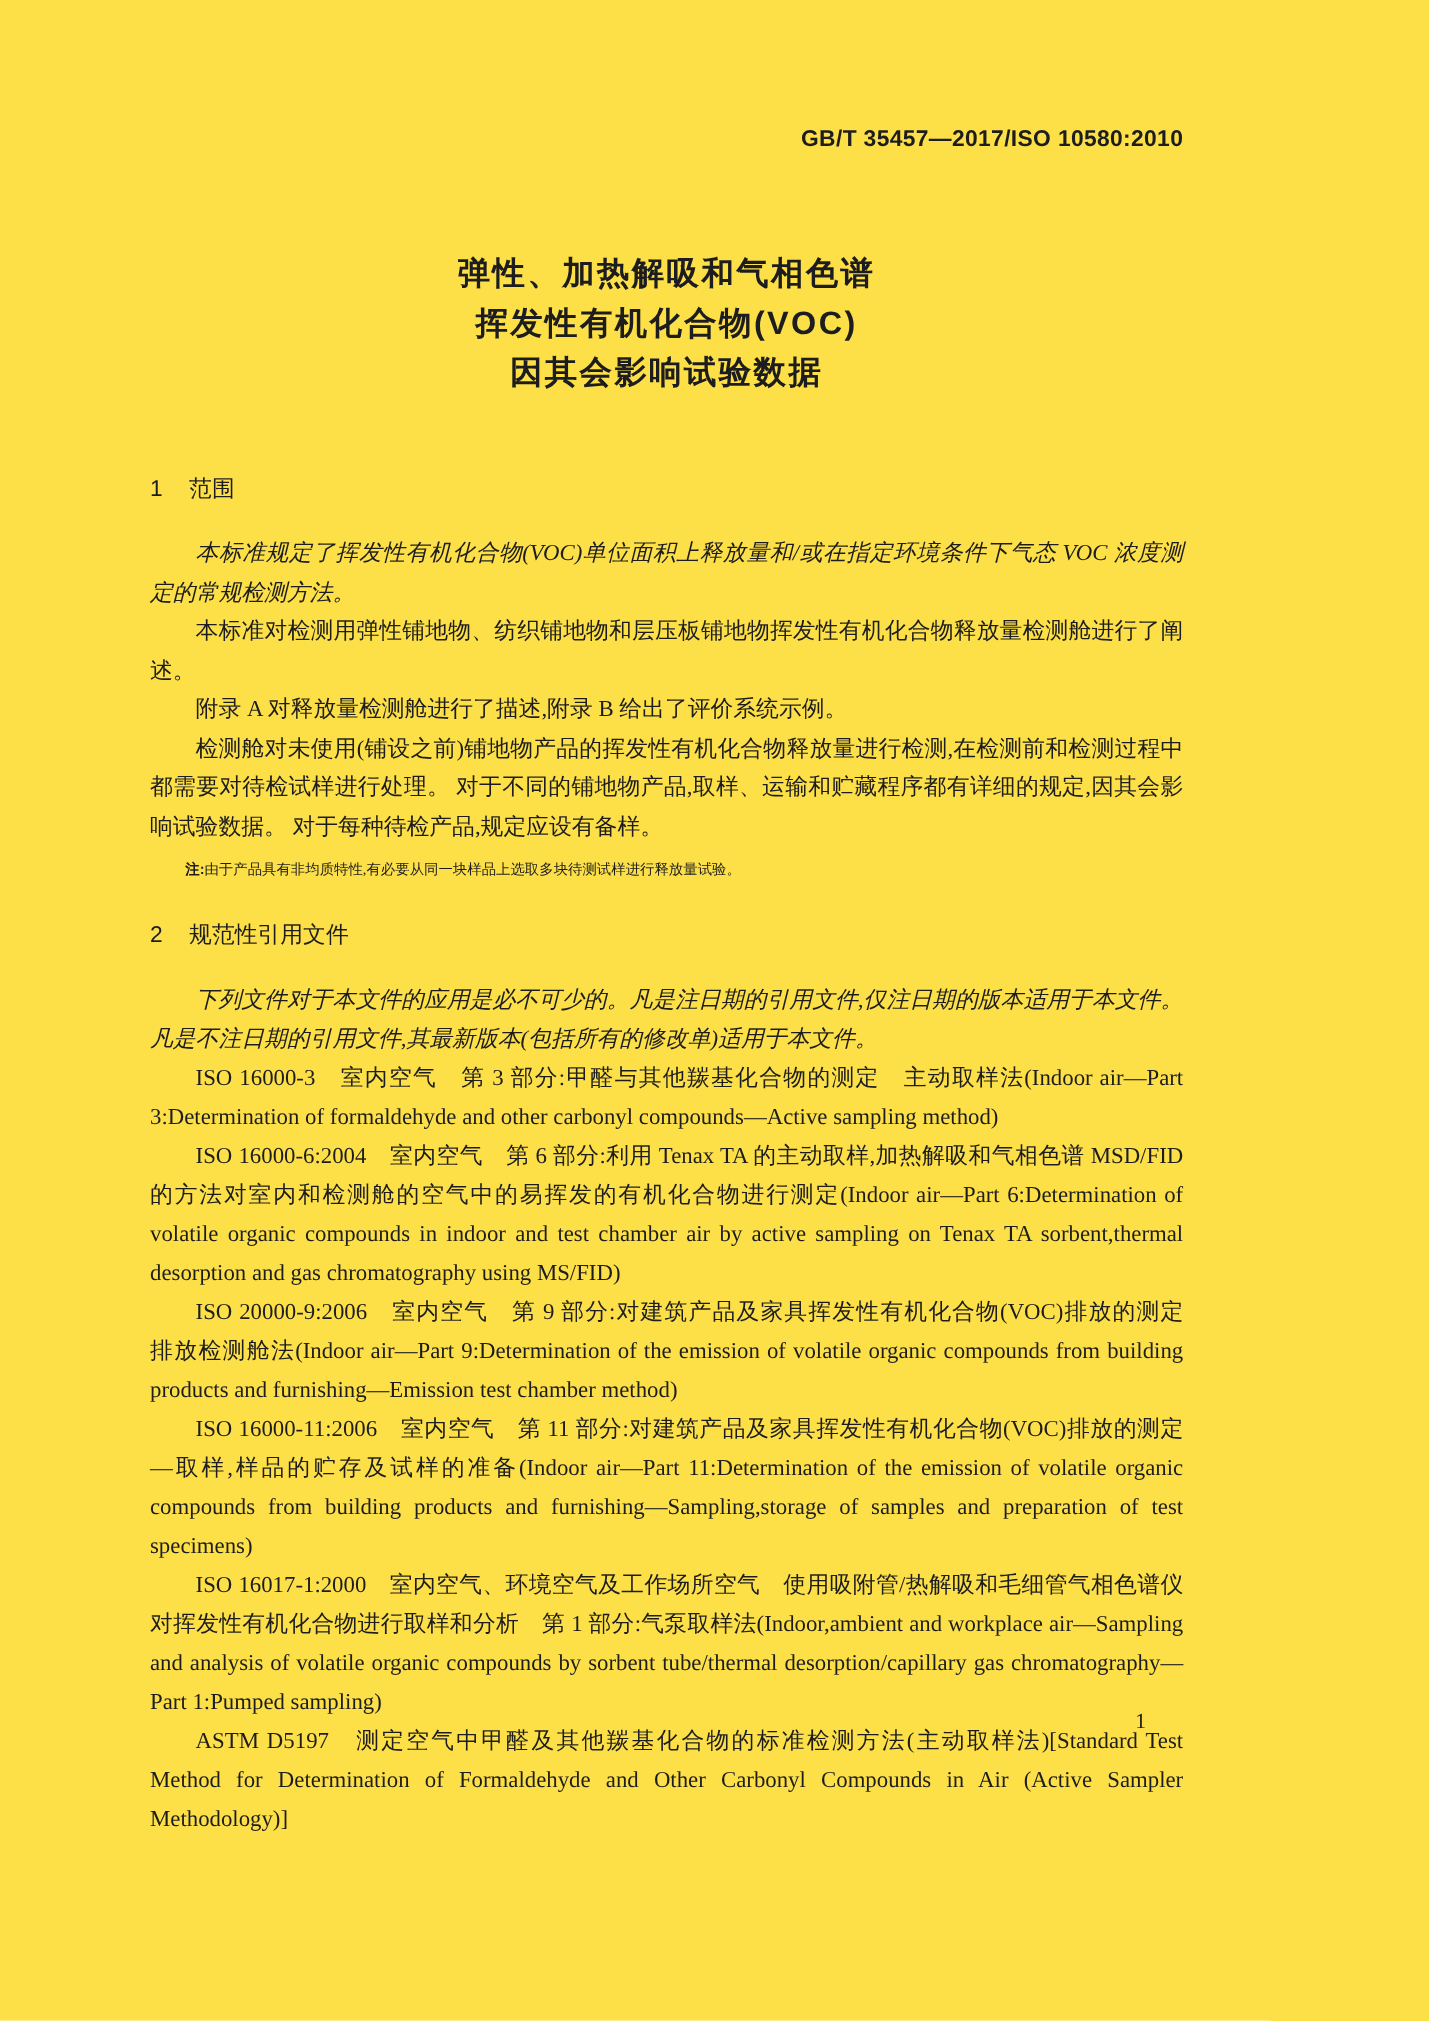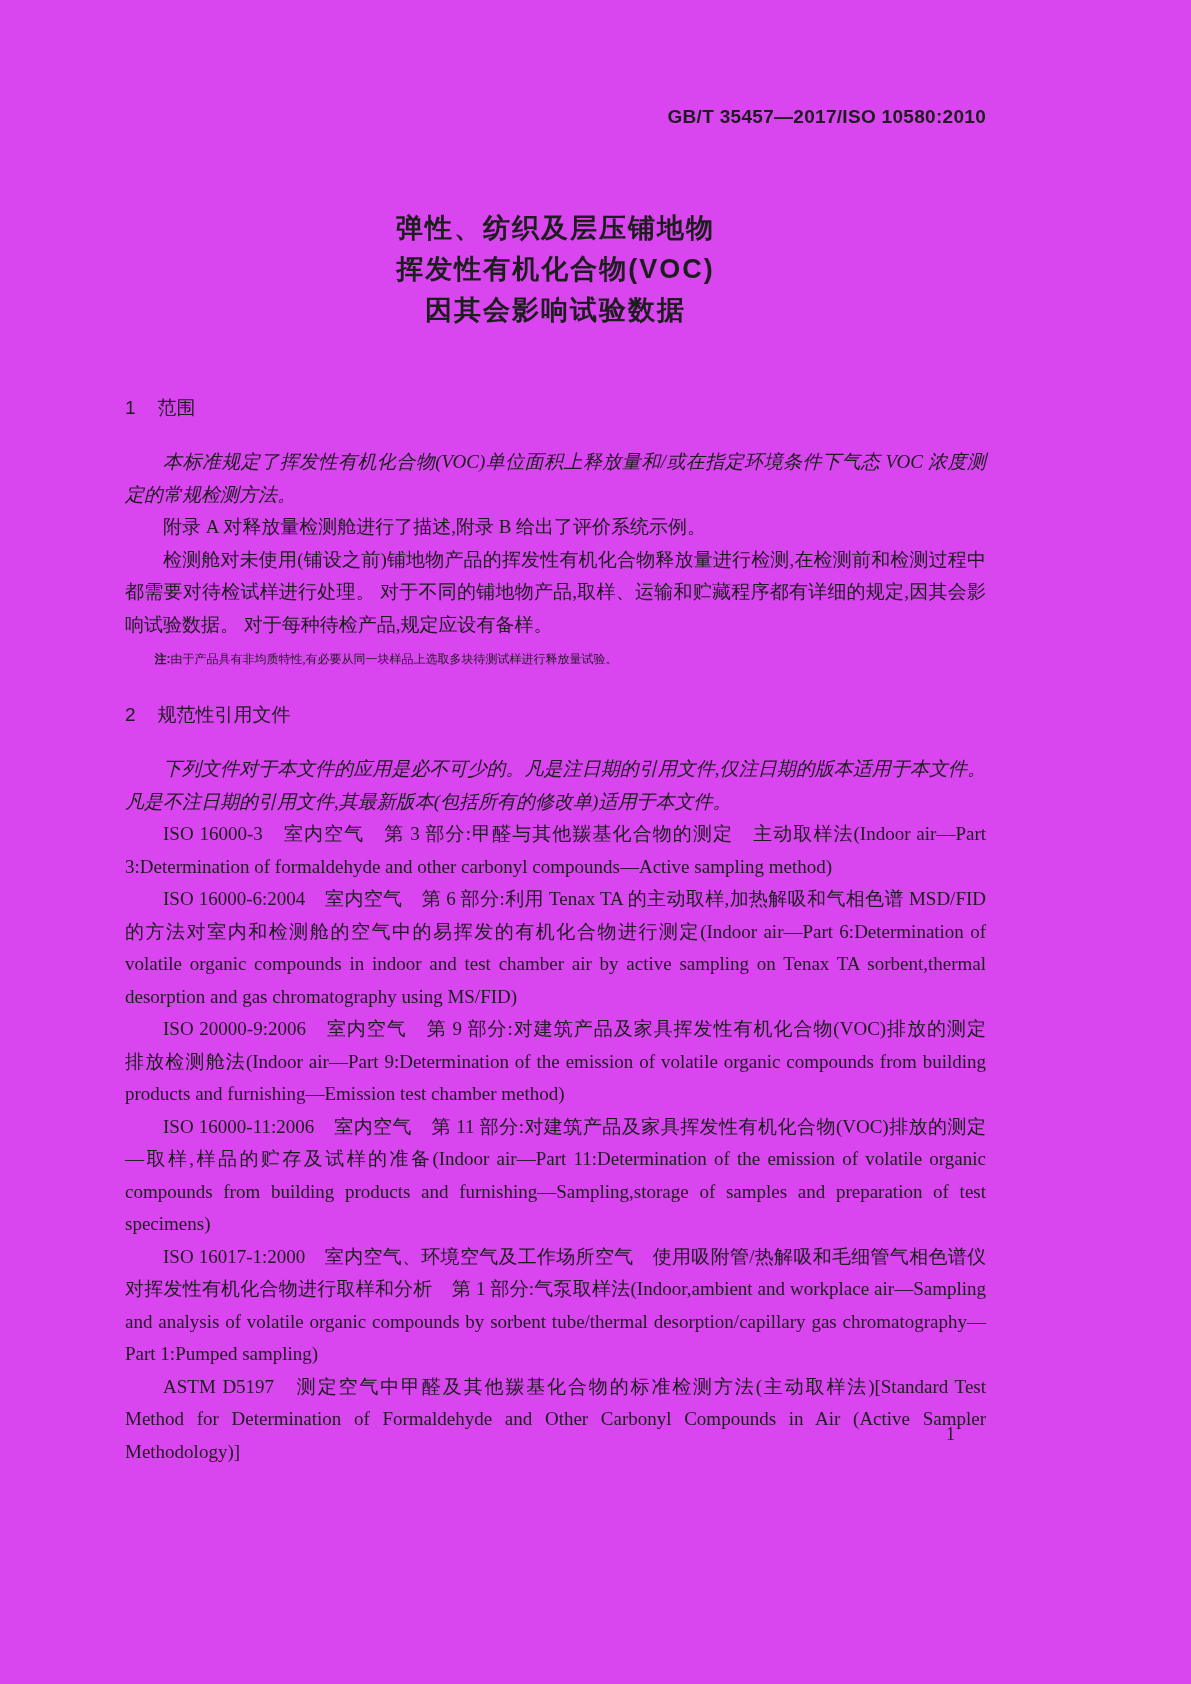--- a/index.html
+++ b/index.html
@@ -4,21 +4,21 @@
 <style>
   * { box-sizing: border-box; }
   html, body { margin: 0; padding: 0; background: #ffffff; }
   body { font-family: "Liberation Serif", "DejaVu Serif", serif; color: #1d1d1f; }
 
   .page {
     position: relative;
     width: 1191px;
     height: 1684px;
     margin: 0 auto;
-    background: #d946ef;
+    background: #fde047;
     overflow: hidden;
   }
 
   .content {
     position: absolute;
     left: 125px;
     top: 0;
     width: 861px;
   }
 
@@ -82,30 +82,31 @@
 </style>
 </head>
 <body>
 
 <div class="page">
   <div class="content">
 
     <div class="doc-header">GB/T 35457—2017/ISO 10580:2010</div>
 
     <div class="title-block">
-      <div>弹性、纺织及层压铺地物</div>
+      <div>弹性、加热解吸和气相色谱</div>
       <div>挥发性有机化合物(VOC)</div>
       <div>因其会影响试验数据</div>
     </div>
 
     <div class="section-heading s1">
       <span class="sec-num">1</span><span>范围</span>
     </div>
 
     <p class="para first">本标准规定了挥发性有机化合物(VOC)单位面积上释放量和/或在指定环境条件下气态 VOC 浓度测定的常规检测方法。</p>
+    <p class="para">本标准对检测用弹性铺地物、纺织铺地物和层压板铺地物挥发性有机化合物释放量检测舱进行了阐述。</p>
     <p class="para">附录 A 对释放量检测舱进行了描述,附录 B 给出了评价系统示例。</p>
     <p class="para">检测舱对未使用(铺设之前)铺地物产品的挥发性有机化合物释放量进行检测,在检测前和检测过程中都需要对待检试样进行处理。 对于不同的铺地物产品,取样、运输和贮藏程序都有详细的规定,因其会影响试验数据。 对于每种待检产品,规定应设有备样。</p>
 
     <p class="note"><span class="note-label">注:</span><span>由于产品具有非均质特性,有必要从同一块样品上选取多块待测试样进行释放量试验。</span></p>
 
     <div class="section-heading s2">
       <span class="sec-num">2</span><span>规范性引用文件</span>
     </div>
 
     <p class="para first">下列文件对于本文件的应用是必不可少的。凡是注日期的引用文件,仅注日期的版本适用于本文件。凡是不注日期的引用文件,其最新版本(包括所有的修改单)适用于本文件。</p>

